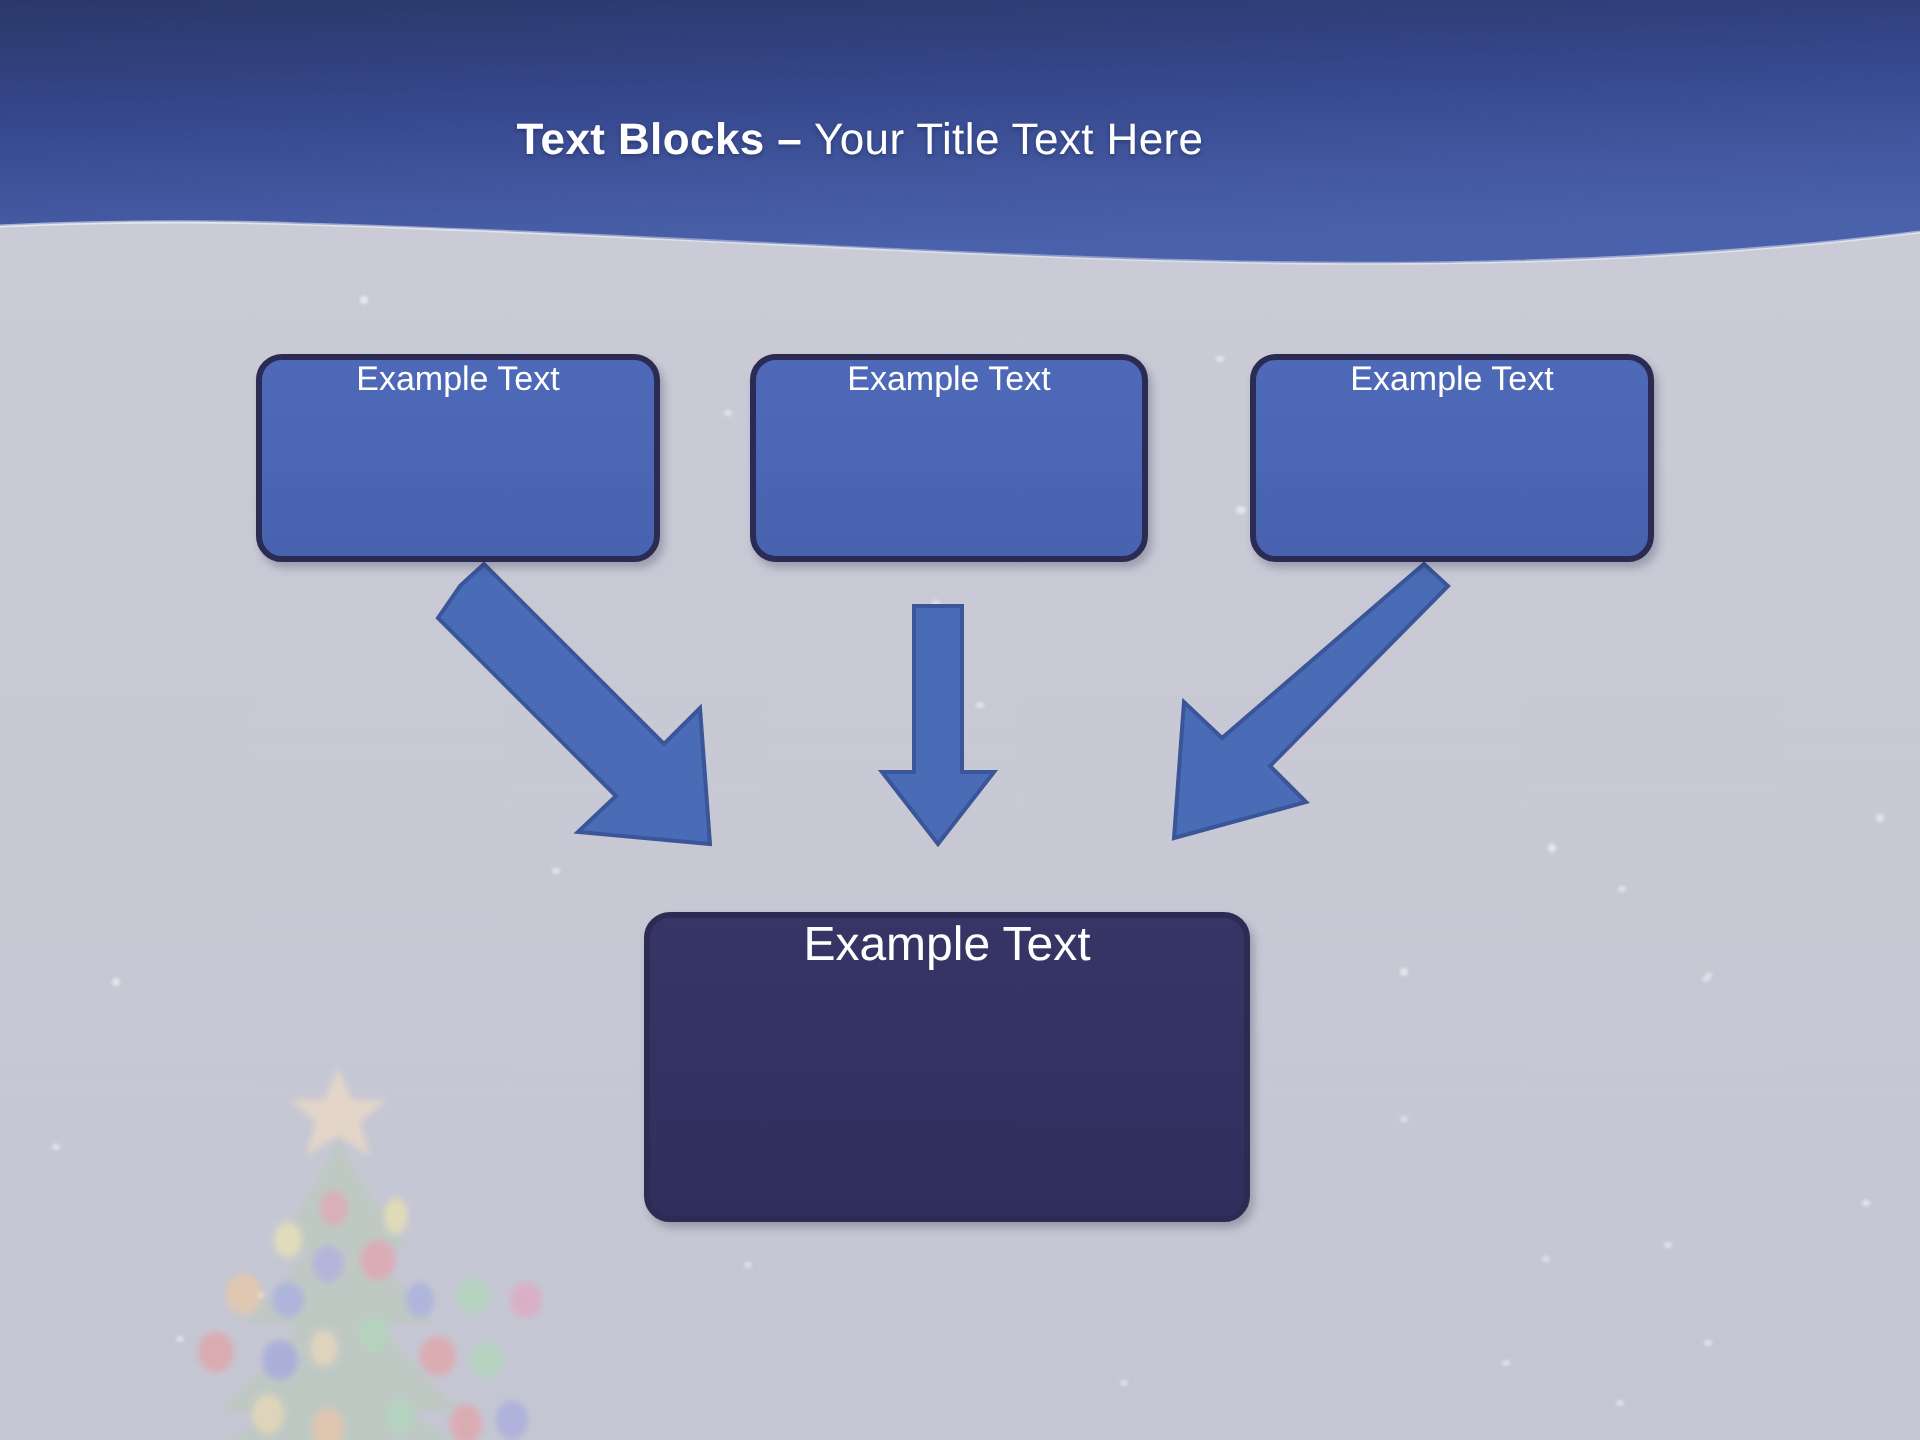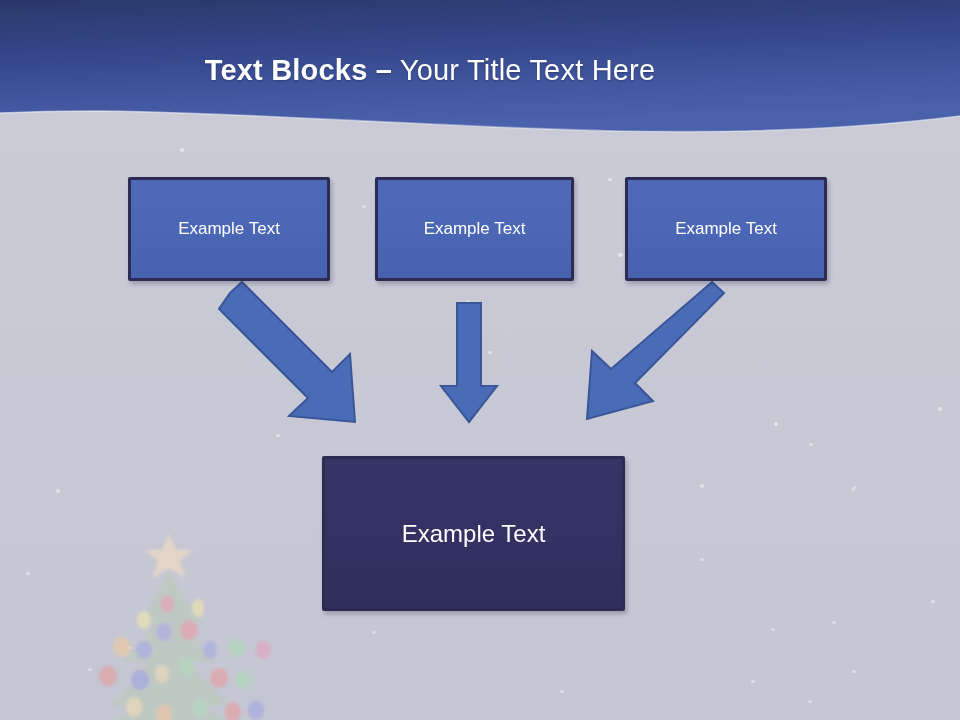--- a/index.html
+++ b/index.html
@@ -45,21 +45,21 @@
     height: 140px;
   }
 
   .slide-title {
     position: absolute;
     top: 50px;
     left: 0;
     width: 860px;
     text-align: center;
     color: #ffffff;
-    font-size: 29px;
+    font-size: 22px;
     line-height: 40px;
     letter-spacing: 0.2px;
     white-space: nowrap;
     text-shadow: 0 1px 2px rgba(10,18,50,0.35);
   }
   .slide-title .t-bold { font-weight: bold; }
   .slide-title .t-reg  { font-weight: normal; }
 
   
   .tree-deco {
@@ -71,24 +71,24 @@
     opacity: 0.58;
     filter: blur(1.6px);
     pointer-events: none;
   }
   .tree-deco svg { display: block; }
 
   
   .tbox {
     position: absolute;
     box-sizing: border-box;
-    border-radius: 2px;
+    border-radius: 13px;
     border: 3px solid #2b2b54;
     display: flex;
-    align-items: center;
+    align-items: flex-start;
     justify-content: center;
     color: #ffffff;
     box-shadow: 2px 3px 4px rgba(40,40,70,0.28);
   }
   .tbox.top {
     background: linear-gradient(180deg, #4d69b8 0%, #4a66b4 55%, #4762ae 100%);
     font-size: 17px;
   }
   .tbox.result {
     background: linear-gradient(180deg, #363565 0%, #323161 60%, #2f2e5c 100%);

